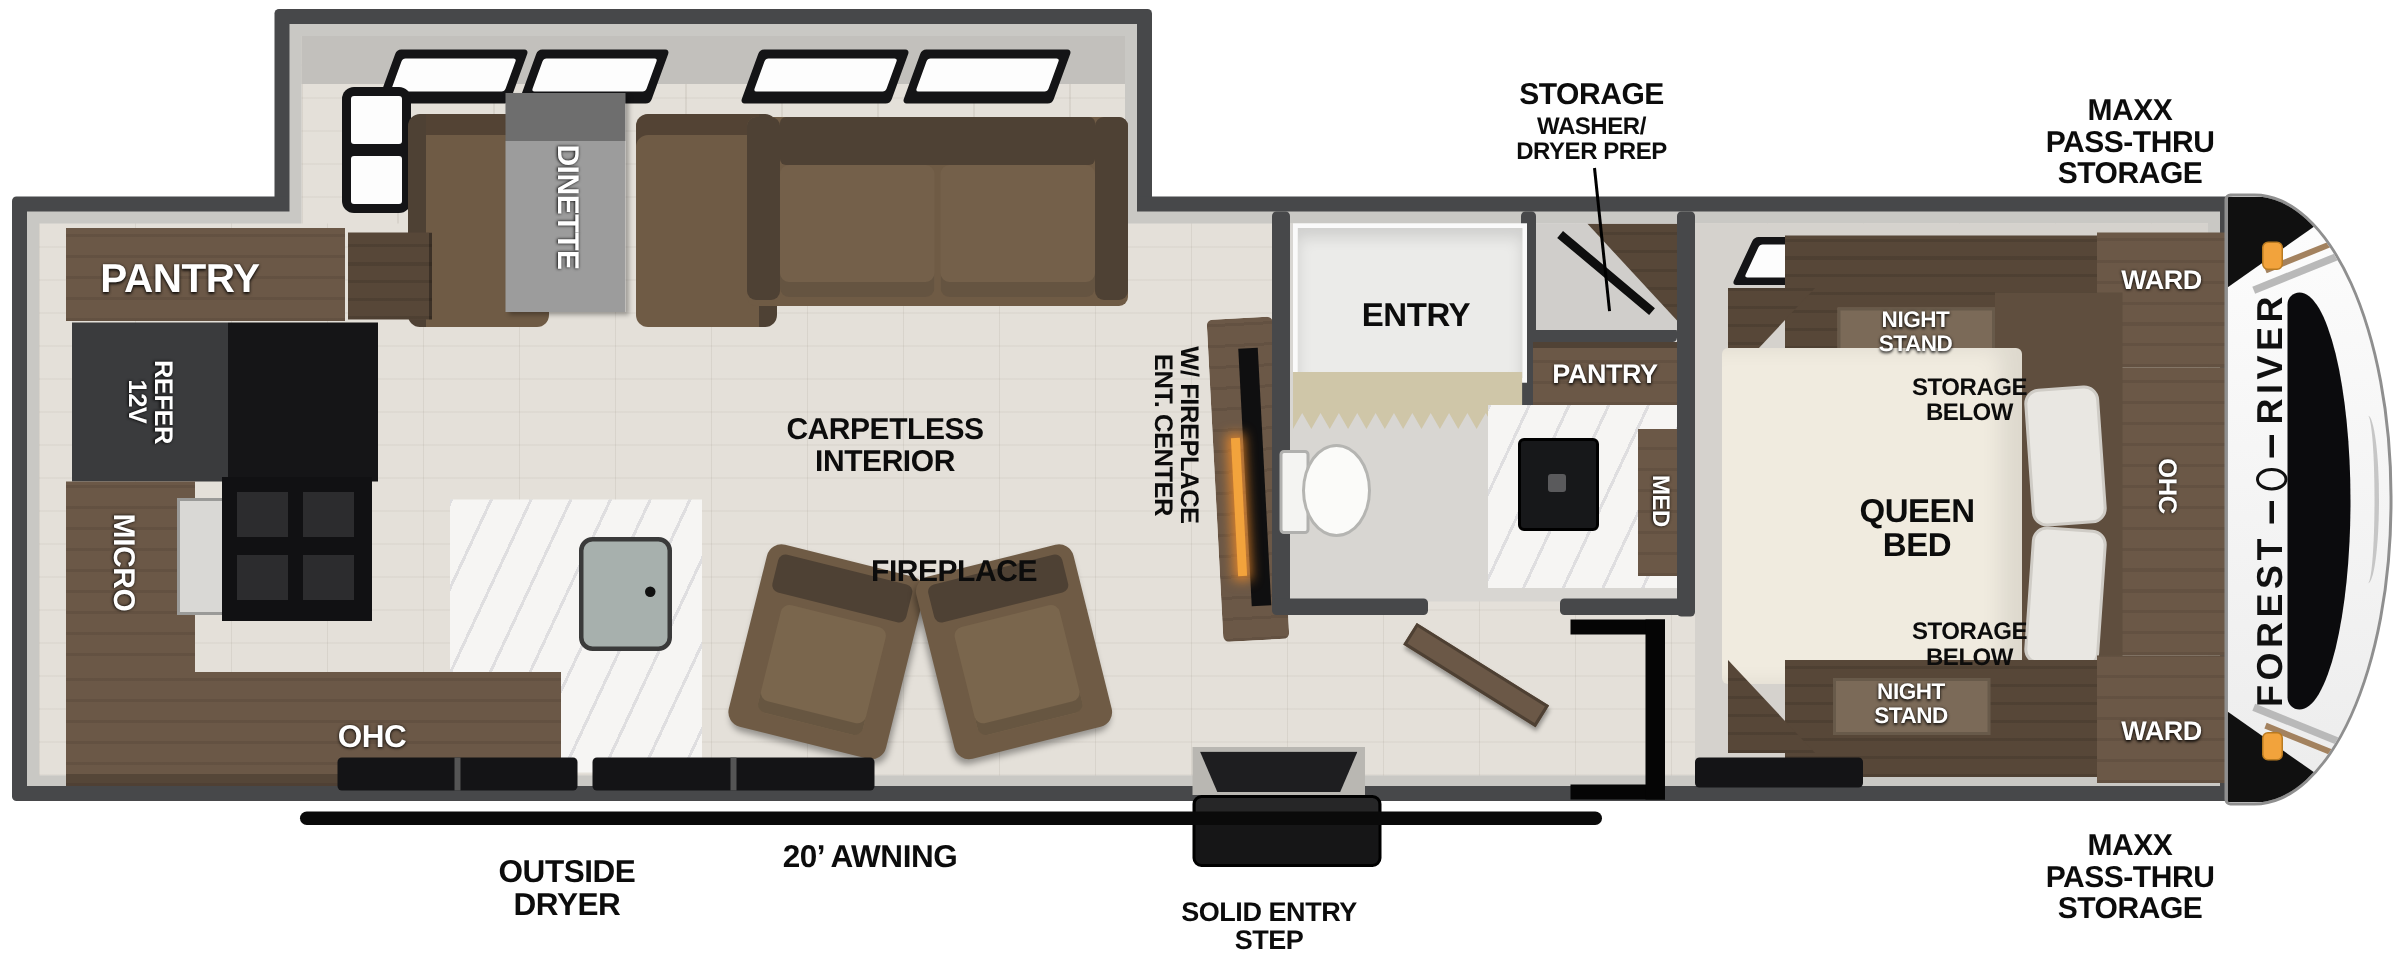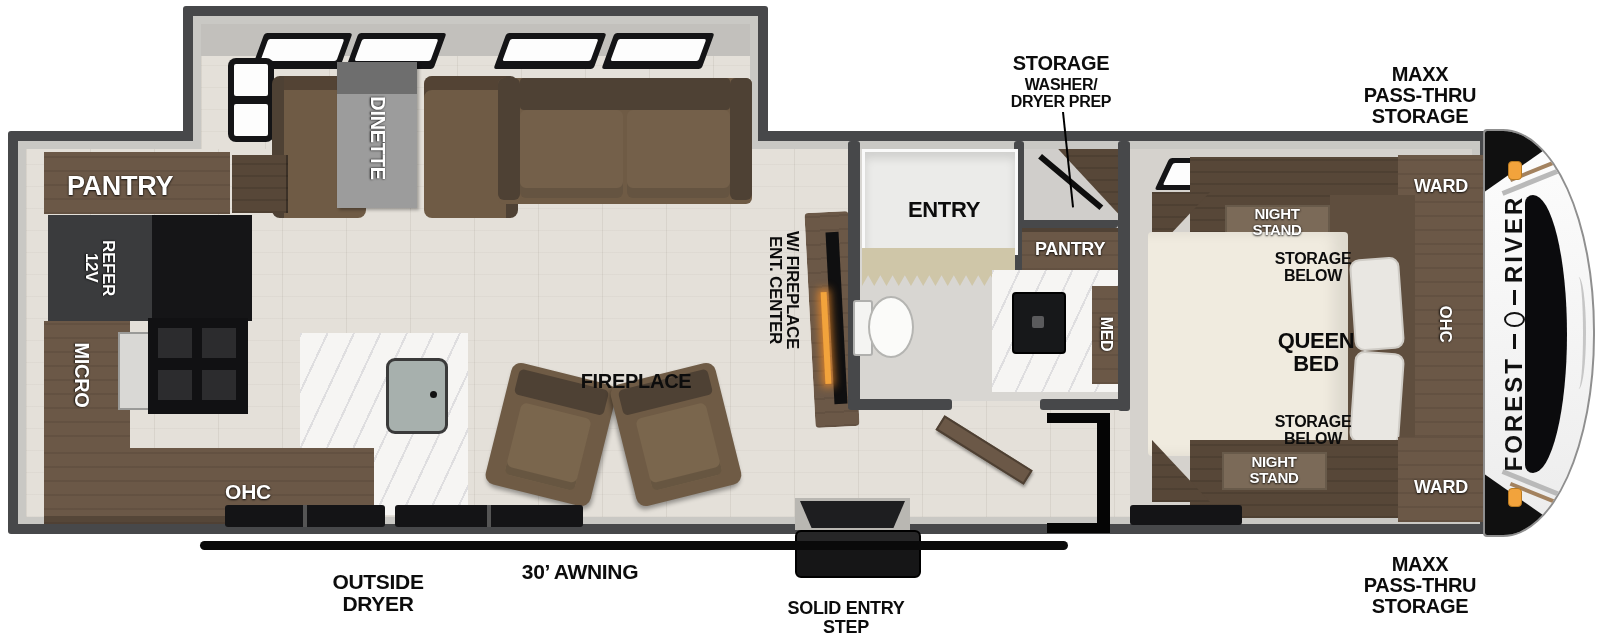--- a/index.html
+++ b/index.html
@@ -90,20 +90,22 @@
     <div class="abs" style="left:54px;top:10px;width:34px;height:30px;background:#2c2c2e;"></div>
     <div class="abs" style="left:10px;top:52px;width:34px;height:30px;background:#2c2c2e;"></div>
     <div class="abs" style="left:54px;top:52px;width:34px;height:30px;background:#2c2c2e;"></div>
   </div>
   <div class="abs" style="left:386px;top:358px;width:56px;height:70px;background:#a7b0ad;border:3px solid #3a3a3a;border-radius:9px;">
     <div class="abs" style="right:8px;top:30px;width:7px;height:7px;background:#111;border-radius:50%;"></div>
   </div>
   <div class="abs wood" style="left:44px;top:448px;width:330px;height:76px;box-shadow:inset 0 -8px 0 rgba(0,0,0,.2);"></div>
   <div class="lw" style="left:248px;top:492px;font-size:21px;">OHC</div>
 
+  <div class="lb" style="left:590px;top:298px;font-size:20px;">CARPETLESS
+INTERIOR</div>
   <div class="lb" style="left:636px;top:382px;font-size:20px;">FIREPLACE</div>
 
   <div class="abs" style="left:497px;top:372px;width:108px;height:125px;transform:rotate(14deg);background:#6f5b45;border-radius:10px;box-shadow:2px 3px 4px rgba(0,0,0,.35);">
     <div class="abs sofadk" style="left:8px;top:6px;width:92px;height:26px;border-radius:5px;"></div>
     <div class="abs" style="left:18px;top:38px;width:72px;height:74px;background:#7a664d;border-radius:6px;box-shadow:inset 0 -8px 0 rgba(0,0,0,.15);"></div>
   </div>
   <div class="abs" style="left:622px;top:372px;width:108px;height:125px;transform:rotate(-14deg);background:#6f5b45;border-radius:10px;box-shadow:-2px 3px 4px rgba(0,0,0,.35);">
     <div class="abs sofadk" style="left:8px;top:6px;width:92px;height:26px;border-radius:5px;"></div>
     <div class="abs" style="left:18px;top:38px;width:72px;height:74px;background:#7a664d;border-radius:6px;box-shadow:inset 0 -8px 0 rgba(0,0,0,.15);"></div>
   </div>
@@ -169,21 +171,21 @@
   <div class="abs" style="left:1352px;top:258px;width:46px;height:88px;background:#e9e7e2;border:2px solid #cfccc6;border-radius:10px;transform:rotate(-4deg);"></div>
   <div class="abs" style="left:1352px;top:352px;width:46px;height:88px;background:#e9e7e2;border:2px solid #cfccc6;border-radius:10px;transform:rotate(4deg);"></div>
   <div class="abs wooddark" style="left:1190px;top:440px;width:217px;height:78px;"></div>
   <div class="abs wooddark" style="left:1152px;top:440px;width:58px;height:62px;clip-path:polygon(0 100%,100% 100%,0 0);"></div>
   <div class="abs" style="left:1222px;top:452px;width:105px;height:38px;background:#7b6a58;box-shadow:inset 0 0 0 2px rgba(0,0,0,.15);"></div>
   <div class="lw" style="left:1274px;top:470px;font-size:15px;">NIGHT
 STAND</div>
   <div class="abs wood" style="left:1398px;top:437px;width:86px;height:85px;"></div>
   <div class="lw" style="left:1441px;top:488px;font-size:18px;">WARD</div>
   <div class="lw vert" style="left:1445px;top:324px;font-size:17px;">OHC</div>
-  <div class="lb" style="left:1316px;top:352px;font-size:22px;">QUEEN
+  <div class="lb" style="left:1278px;top:352px;font-size:22px;">QUEEN
 BED</div>
   <div class="lb" style="left:1313px;top:268px;font-size:16px;">STORAGE
 BELOW</div>
   <div class="lb" style="left:1313px;top:431px;font-size:16px;">STORAGE
 BELOW</div>
 
   <div class="abs win" style="left:225px;top:505px;width:160px;height:22px;">
       <div class="abs" style="left:78px;top:0;width:4px;height:22px;background:#555;"></div>
     </div>
   <div class="abs win" style="left:395px;top:505px;width:188px;height:22px;">
@@ -220,19 +222,19 @@
   <div class="lb" style="left:1420px;top:96px;font-size:20px;">MAXX
 PASS-THRU
 STORAGE</div>
   <div class="lb" style="left:1420px;top:586px;font-size:20px;">MAXX
 PASS-THRU
 STORAGE</div>
   <div class="lb" style="left:1061px;top:64px;font-size:20px;">STORAGE</div>
   <div class="lb" style="left:1061px;top:94px;font-size:16px;">WASHER/
 DRYER PREP</div>
   <div class="abs" style="left:1062px;top:112px;width:2px;height:96px;background:#000;transform:rotate(-6deg);transform-origin:top center;z-index:35;"></div>
-  <div class="lb" style="left:580px;top:572px;font-size:21px;">30’ AWNING</div>
+  <div class="lb" style="left:580px;top:572px;font-size:21px;">20’ AWNING</div>
   <div class="lb" style="left:378px;top:593px;font-size:21px;">OUTSIDE
 DRYER</div>
   <div class="lb" style="left:846px;top:618px;font-size:18px;">SOLID ENTRY
 STEP</div>
 
 </div>
 
 </body></html>

